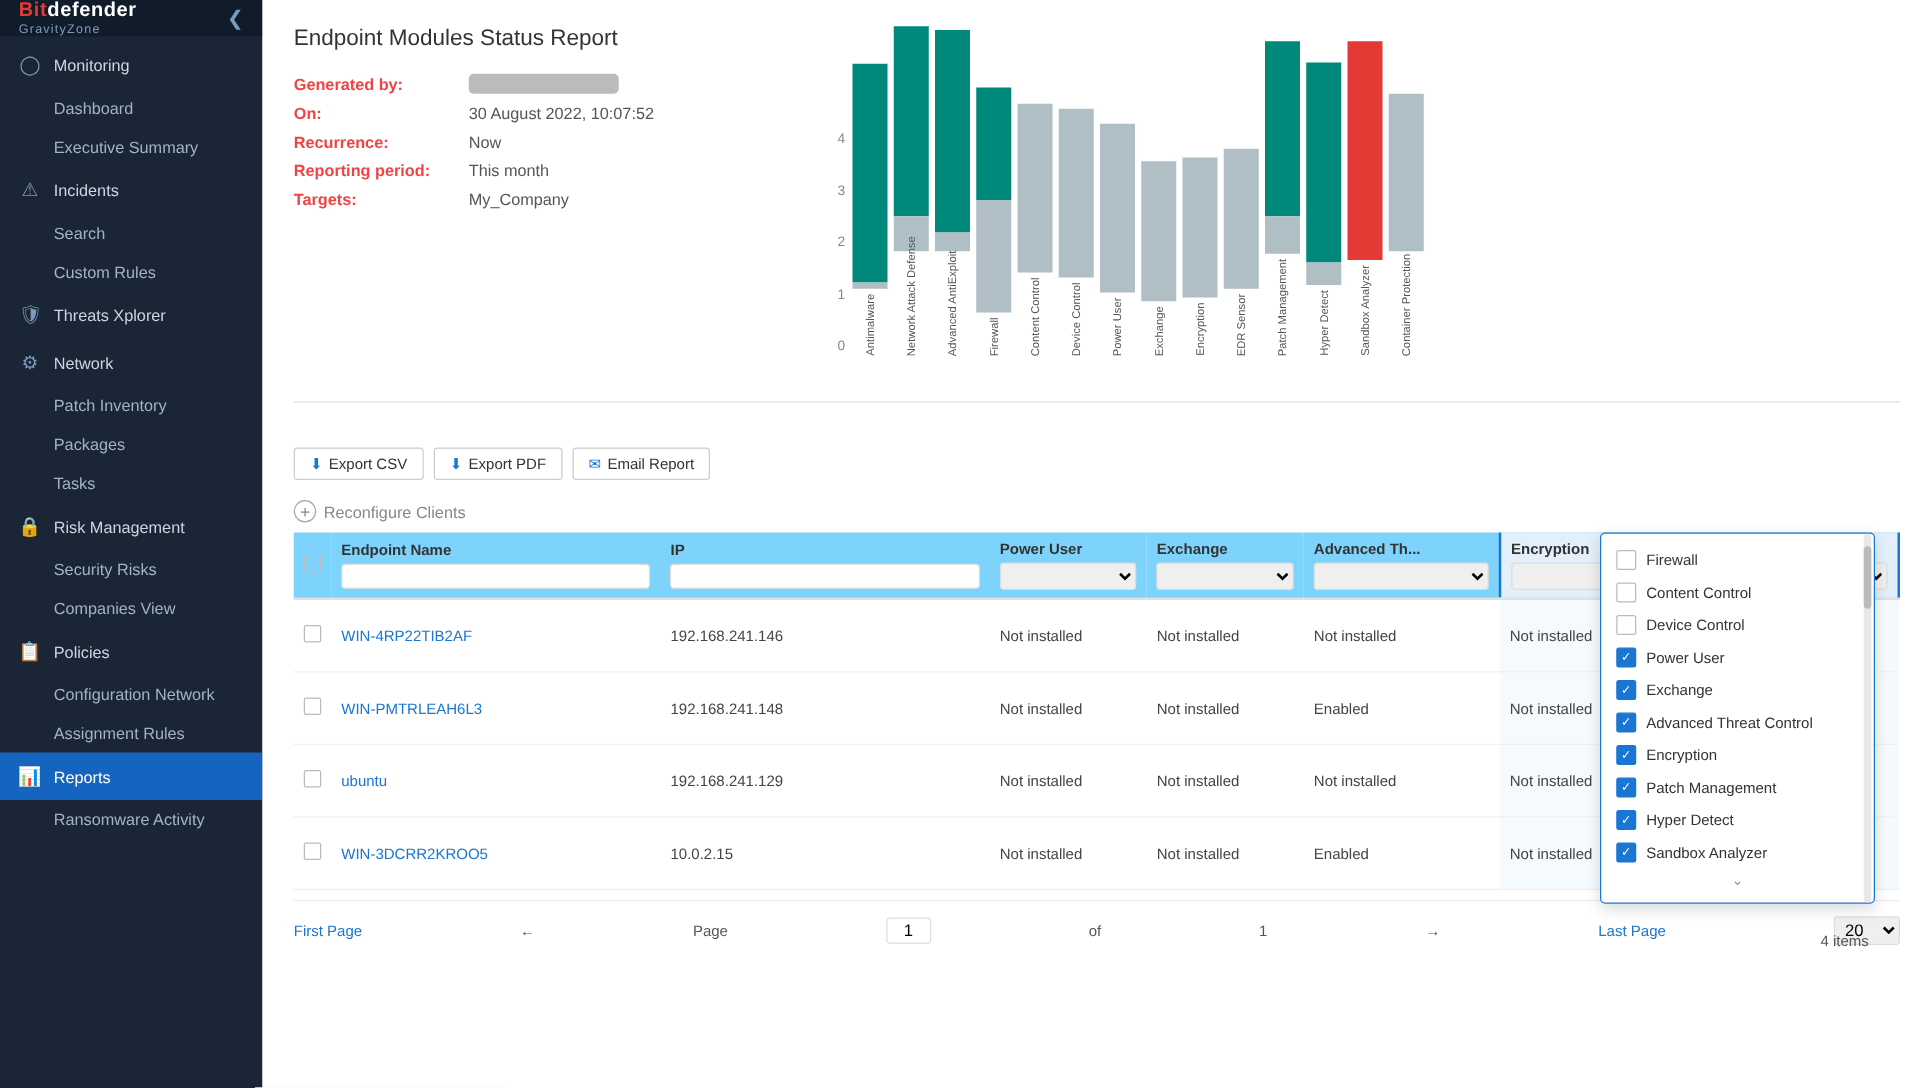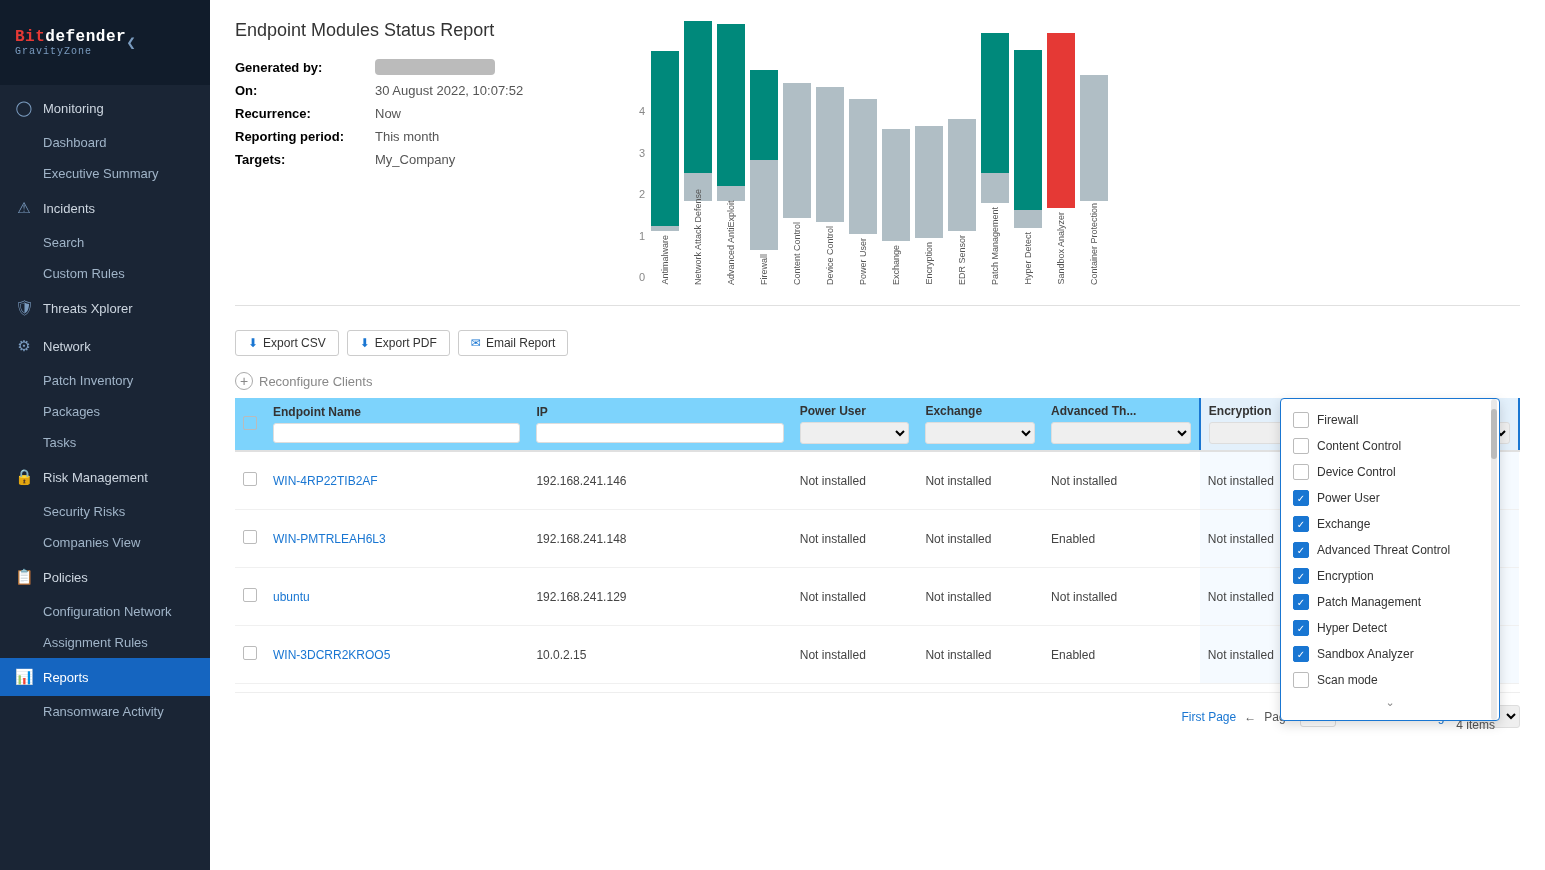--- a/index.html
+++ b/index.html
@@ -11,24 +11,24 @@
       min-width: 210px;
       background: #1a2535;
       color: #cdd6e0;
       display: flex;
       flex-direction: column;
       height: 100%;
       overflow-y: auto;
     }
     .sidebar-header {
       background: #111c2b;
-      padding: 28px 15px;
-      display: flex;
-      align-items: center;
-      font-family: Liberation Mono, monospace;
+      padding: 0 15px;
+      display: flex;
+      align-items: center;
+      justify-content: space-between;
     }
     .sidebar-logo {
       display: flex;
       flex-direction: column;
     }
     .sidebar-logo .logo-top {
       font-size: 16px;
       font-weight: 700;
       color: #fff;
       letter-spacing: 0.5px;
@@ -77,40 +77,40 @@
     .content-area {
       flex: 1;
       overflow-y: auto;
       padding: 20px 25px;
       position: relative;
     }
 
     
     .report-header {
       display: flex;
-      gap: 24px;
-      margin-bottom: 24px;
+      gap: 55px;
+      margin-bottom: 36px;
       border-bottom: 1px solid #e0e0e0;
-      padding-bottom: 20px;
+      padding-bottom: 36px;
     }
     .report-meta { flex: 0 0 380px; }
     .report-title {
       font-size: 18px;
       font-weight: 400;
       color: #333;
       margin-bottom: 18px;
     }
     .meta-row {
       display: flex;
       margin-bottom: 8px;
       align-items: center;
     }
     .meta-label {
       font-weight: 600;
-      color: #000000;
+      color: #ef4444;
       width: 140px;
       font-size: 13px;
     }
     .meta-value { color: #555; font-size: 13px; }
     .meta-value.blurred {
       background: #bbb;
       border-radius: 4px;
       color: transparent;
       user-select: none;
       min-width: 120px;
@@ -271,21 +271,21 @@
       background: #1976d2;
       border-color: #1976d2;
       color: #fff;
       font-size: 10px;
     }
 
     
     .pagination {
       display: flex;
       align-items: center;
-      justify-content: flex-end;
+      justify-content: space-between;
       padding: 12px 0;
       gap: 8px;
       font-size: 12px;
       color: #555;
       border-top: 1px solid #eee;
       margin-top: 8px;
     }
     .pagination a { color: #1976d2; text-decoration: none; cursor: pointer; }
     .pagination input {
       width: 36px;
@@ -667,24 +667,20 @@
             <div class="col-picker-item">
               <div class="col-picker-check checked">✓</div>
               <span>Hyper Detect</span>
             </div>
 
             <div class="col-picker-item">
               <div class="col-picker-check checked">✓</div>
               <span>Sandbox Analyzer</span>
             </div>
 
-            <div class="col-picker-item">
-              <div class="col-picker-check"></div>
-              <span>Scan mode</span>
-            </div>
           </div>
 
           <div style="position:absolute; right:2px; top:0; bottom:0; width:6px; background:#e8e8e8; border-radius:3px;">
             <div style="width:6px; height:50px; background:#bbb; border-radius:3px; position:absolute; top:10px;"></div>
           </div>
 
           <div style="text-align:center; color:#888; font-size:11px; padding:3px;">⌄</div>
         </div>
       </div>
 

